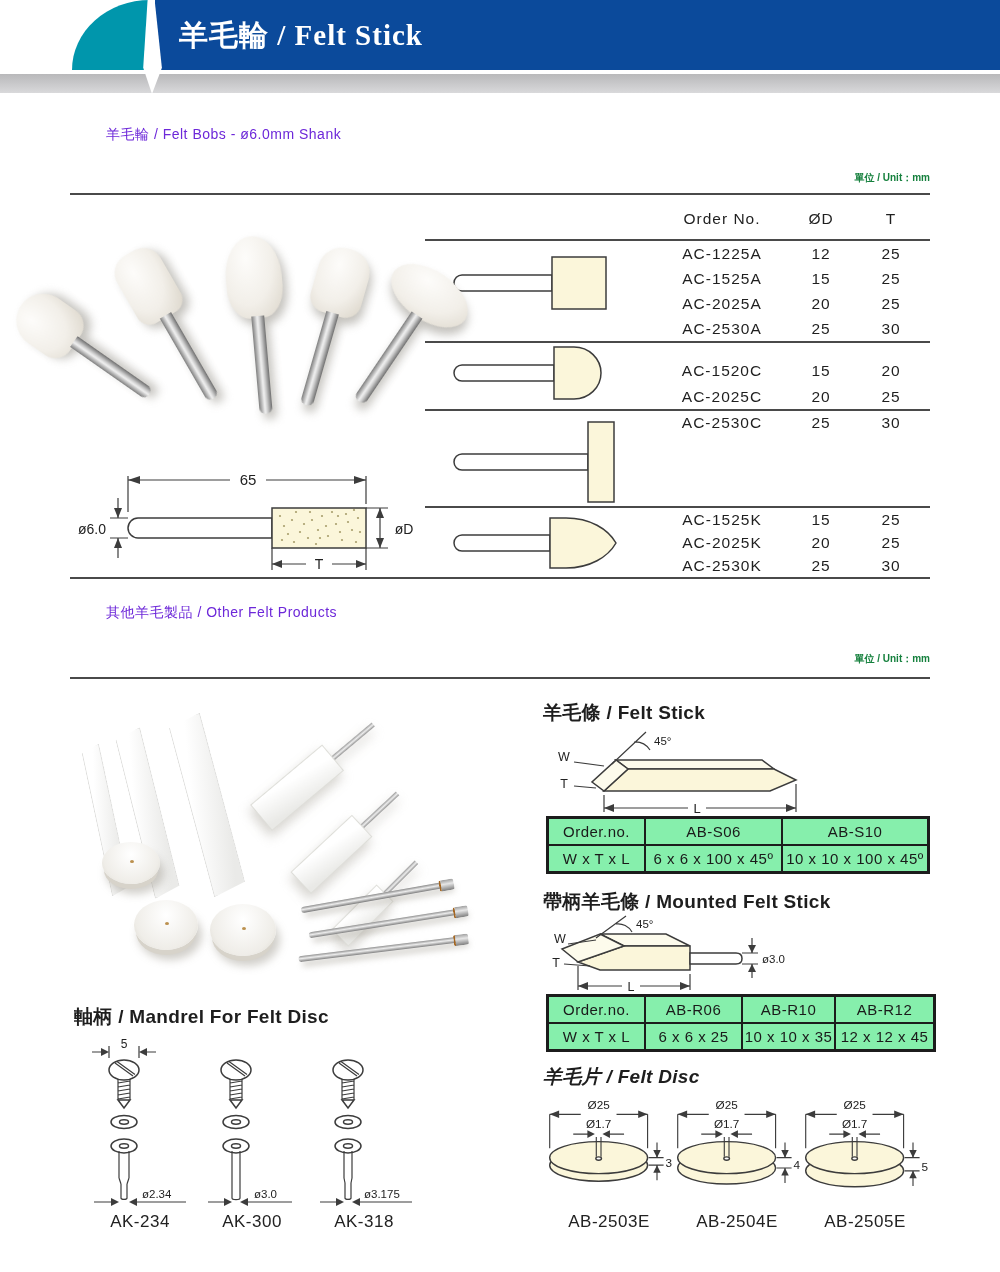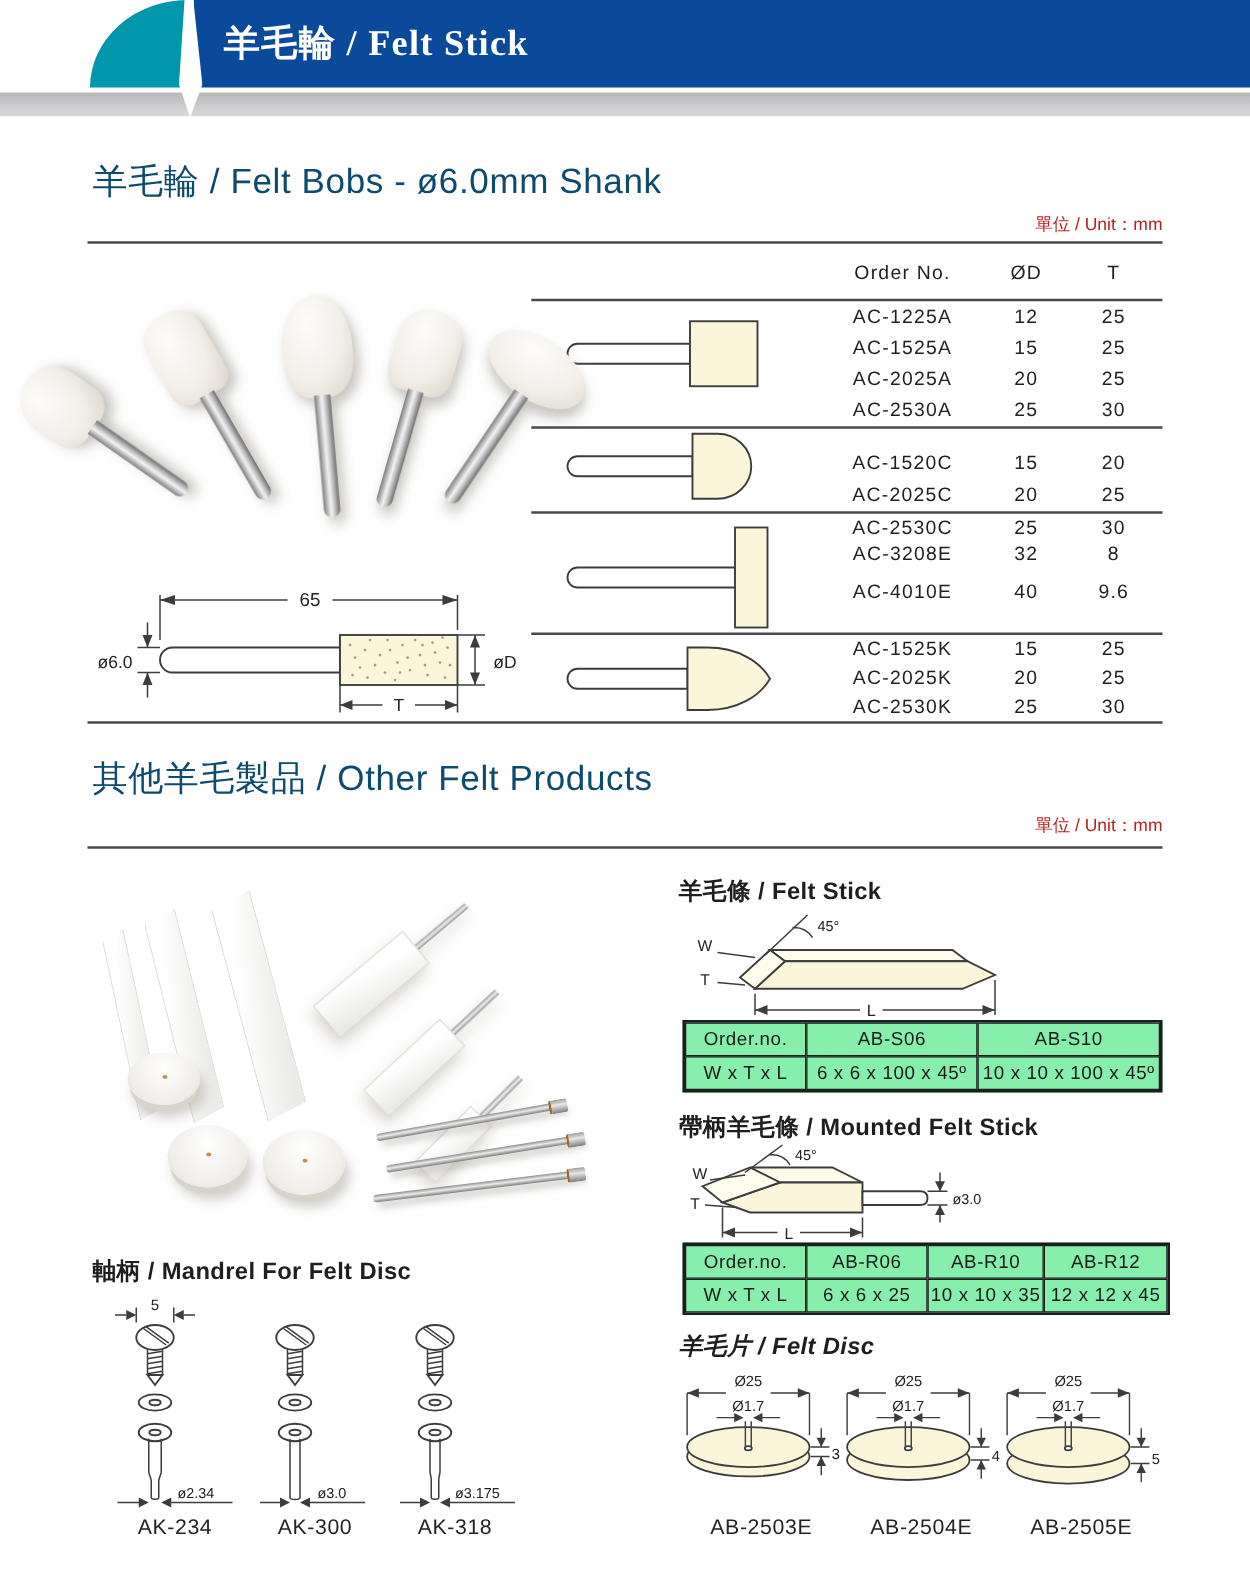--- a/index.html
+++ b/index.html
@@ -14,22 +14,22 @@
     background:#0096ac;border-top-left-radius:100% 100%;}
   .white-sliver{position:absolute;left:141px;top:0;width:22px;height:94px;background:#fff;z-index:3;
     clip-path:polygon(30% 0,62% 0,95% 72%,50% 100%,10% 72%);}
   .blue-banner{position:absolute;left:155px;top:0;width:845px;height:70px;background:#0b4a9b;z-index:2;}
   .banner-title{position:absolute;left:24px;top:0;line-height:70px;color:#fff;
     font-family:"Liberation Serif",serif;font-weight:bold;font-size:29px;letter-spacing:1px;}
   .gray-strip{position:absolute;left:0;top:74px;width:1000px;height:19px;
     background:linear-gradient(180deg,#b8b8ba,#d9d9db);}
 
   
-  .sec-title{position:absolute;font-size:28px;color:#0c4a6e;letter-spacing:.5px;}
-  .unit-label{position:absolute;width:300px;text-align:right;font-size:14px;font-weight:normal;color:#b91c1c;}
+  .sec-title{position:absolute;font-size:14px;color:#6d28d9;letter-spacing:.5px;margin-left:32px;}
+  .unit-label{position:absolute;width:300px;text-align:right;font-size:10px;font-weight:bold;color:#15803d;}
   .sub-title{position:absolute;font-size:19px;font-weight:bold;color:#1e1e1e;letter-spacing:.3px;}
   .prod-label{position:absolute;font-size:17px;color:#222;text-align:center;letter-spacing:.5px;}
 
   
   .tbl-head,.tbl-group{position:absolute;left:425px;width:505px;}
   .tbl-head{display:flex;}
   .tbl-group{display:flex;flex-direction:column;justify-content:flex-start;}
   .tbl-group.centered{justify-content:center;gap:4px;}
   .tbl-row{position:relative;flex:1;min-height:22px;}
   .tbl-group.centered .tbl-row{flex:0 0 26px;}
@@ -139,32 +139,20 @@
       <span class="cell c-t">25</span>
     </div>
     <div class="tbl-row">
       <span class="cell c-order">AC-2530C</span>
       <span class="cell c-d">25</span>
       <span class="cell c-t">30</span>
     </div>
   </div>
   <div class="hline" style="left:425px;top:409px;width:505px;"></div>
 
-  <div class="tbl-group centered" style="top:411px;height:95px;">
-    <div class="tbl-row">
-      <span class="cell c-order">AC-3208E</span>
-      <span class="cell c-d">32</span>
-      <span class="cell c-t">8</span>
-    </div>
-    <div class="tbl-row">
-      <span class="cell c-order">AC-4010E</span>
-      <span class="cell c-d">40</span>
-      <span class="cell c-t">9.6</span>
-    </div>
-  </div>
   <div class="hline" style="left:425px;top:506px;width:505px;"></div>
 
   <div class="tbl-group" style="top:508px;height:69px;">
     <div class="tbl-row">
       <span class="cell c-order">AC-1525K</span>
       <span class="cell c-d">15</span>
       <span class="cell c-t">25</span>
     </div>
     <div class="tbl-row">
       <span class="cell c-order">AC-2025K</span>

